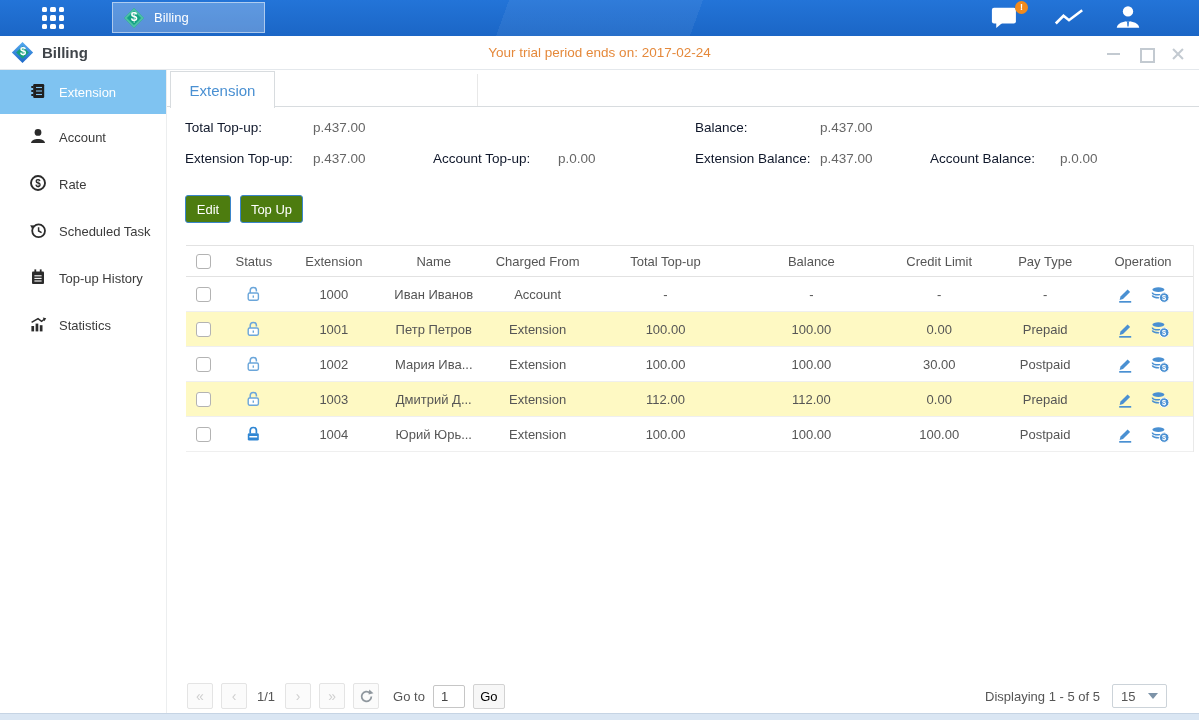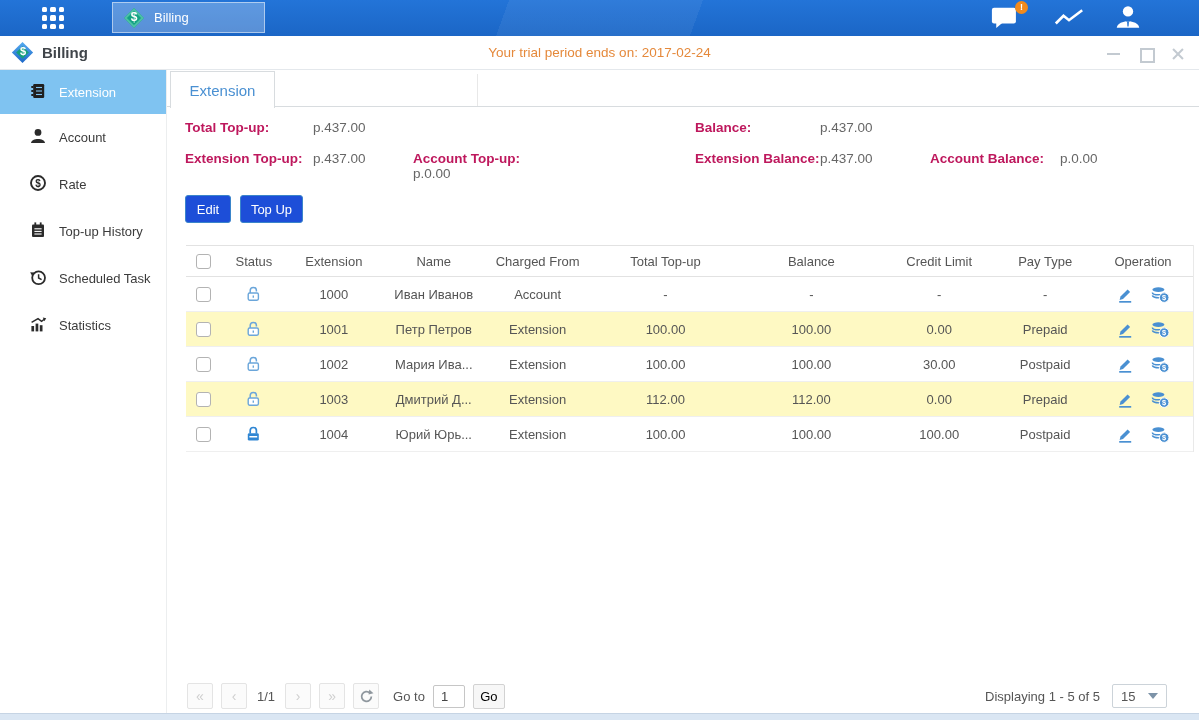--- a/index.html
+++ b/index.html
@@ -57,32 +57,32 @@
   .main { position:relative; flex:1; background:#fff; }
   .tabstrip { position:relative; height:37px; border-bottom:1px solid #d8dcdf; }
   .tab { position:absolute; left:3px; top:1px; width:105px; height:37px; background:#fff; z-index:2;
     border:1px solid #d8dcdf; border-bottom:none; color:#4a90d2; font-size:15px;
     display:flex; align-items:center; justify-content:center; cursor:pointer; }
   .ghost-divider { position:absolute; left:310px; top:4px; width:1px; height:32px; background:#e8e8e8; }
 
   
   .summary { position:absolute; top:48px; left:0; right:0; height:66px; font-size:13.5px; }
   .pair { position:absolute; display:flex; }
-  .pair .lbl { font-weight:bold; color:#be185d; }
+  .pair .lbl { font-weight:normal; color:#0f172a; }
   .pair .val { color:#666; }
   .p-total { left:18px; top:2px; }   .p-total .lbl { width:128px; }
   .p-bal { left:528px; top:2px; }    .p-bal .lbl { width:125px; }
   .p-exttop { left:18px; top:33px; } .p-exttop .lbl { width:128px; }
-  .p-acctop { left:246px; top:33px;flex-direction:column; } .p-acctop .lbl { width:125px; }
+  .p-acctop { left:266px; top:33px; } .p-acctop .lbl { width:125px; }
   .p-extbal { left:528px; top:33px; } .p-extbal .lbl { width:125px; }
   .p-accbal { left:763px; top:33px; } .p-accbal .lbl { width:130px; }
 
   
   .actions { position:absolute; top:125px; left:18px; display:flex; gap:9px; }
-  .btn { background:#1d4ed8; border:1px solid #3a85cb; border-radius:3px; color:#fff; font-size:13px;
+  .btn { background:#4d7c0f; border:1px solid #3a85cb; border-radius:3px; color:#fff; font-size:13px;
     height:28px; display:flex; align-items:center; justify-content:center; cursor:pointer; }
   .btn-edit { width:46px; } .btn-topup { width:63px; }
 
   
   .table { position:absolute; top:175px; left:19px; width:1008px; border-right:1px solid #e9e9e9; }
   .thead { display:flex; align-items:center; height:32px; border-top:1px solid #e2e2e2;
     border-bottom:1px solid #e2e2e2; color:#555; font-size:13px; }
   .trow { display:flex; align-items:center; height:35px; border-bottom:1px solid #efefef;
     color:#555; font-size:13px; }
   .trow.striped { background:#fef9c3; }
@@ -215,42 +215,42 @@
         <span>
           <svg width="18" height="18" viewBox="0 0 18 18">
             <circle cx="9" cy="9" r="7" fill="none" stroke="#2b2b2b" stroke-width="1.9"></circle>
             <text x="9" y="12.7" text-anchor="middle" font-size="10" font-weight="bold" fill="#2b2b2b" font-family="Liberation Sans, sans-serif">$</text>
           </svg>
         </span>
         <span>Rate</span>
       </div>
       <div class="side-item">
         <span>
+          <svg width="18" height="18" viewBox="0 0 18 18">
+            <circle cx="9.6" cy="9.8" r="6.4" fill="none" stroke="#2b2b2b" stroke-width="1.8"></circle>
+            <path d="M9.6,6.2 V10 L12.6,11.6" fill="none" stroke="#2b2b2b" stroke-width="1.5"></path>
+            <polygon points="1.2,4.2 5.4,4.6 3,7.8" fill="#2b2b2b"></polygon>
+          </svg>
+        </span>
+        <span>Scheduled Task</span>
+      </div>
+      <div class="side-item">
+        <span>
           <svg width="18" height="18" viewBox="0 0 18 18" fill="#2b2b2b">
             <rect x="3" y="3.4" width="12" height="12.6" rx="1"></rect>
             <rect x="5.4" y="1.4" width="1.8" height="3.4"></rect>
             <rect x="10.8" y="1.4" width="1.8" height="3.4"></rect>
             <g stroke="#fff" stroke-width="1.1">
               <line x1="5.4" y1="7.8" x2="12.6" y2="7.8"></line>
                 <line x1="5.4" y1="10.4" x2="12.6" y2="10.4"></line>
                 <line x1="5.4" y1="13" x2="12.6" y2="13"></line>
             </g>
           </svg>
         </span>
         <span>Top-up History</span>
-      </div>
-      <div class="side-item">
-        <span>
-          <svg width="18" height="18" viewBox="0 0 18 18">
-            <circle cx="9.6" cy="9.8" r="6.4" fill="none" stroke="#2b2b2b" stroke-width="1.8"></circle>
-            <path d="M9.6,6.2 V10 L12.6,11.6" fill="none" stroke="#2b2b2b" stroke-width="1.5"></path>
-            <polygon points="1.2,4.2 5.4,4.6 3,7.8" fill="#2b2b2b"></polygon>
-          </svg>
-        </span>
-        <span>Scheduled Task</span>
       </div>
       <div class="side-item">
         <span>
           <svg width="18" height="18" viewBox="0 0 18 18" fill="#2b2b2b">
             <rect x="2.4" y="11" width="2.7" height="5.4"></rect>
             <rect x="6.6" y="8.6" width="2.7" height="7.8"></rect>
             <rect x="10.8" y="10.2" width="2.7" height="6.2"></rect>
             <path d="M2.6,7.4 L9,3.6 L12.6,6.4 L15.6,4" fill="none" stroke="#2b2b2b" stroke-width="1.5"></path>
             <polygon points="13.8,2.4 17.2,3.2 15.4,6.2" fill="#2b2b2b"></polygon>
           </svg>

